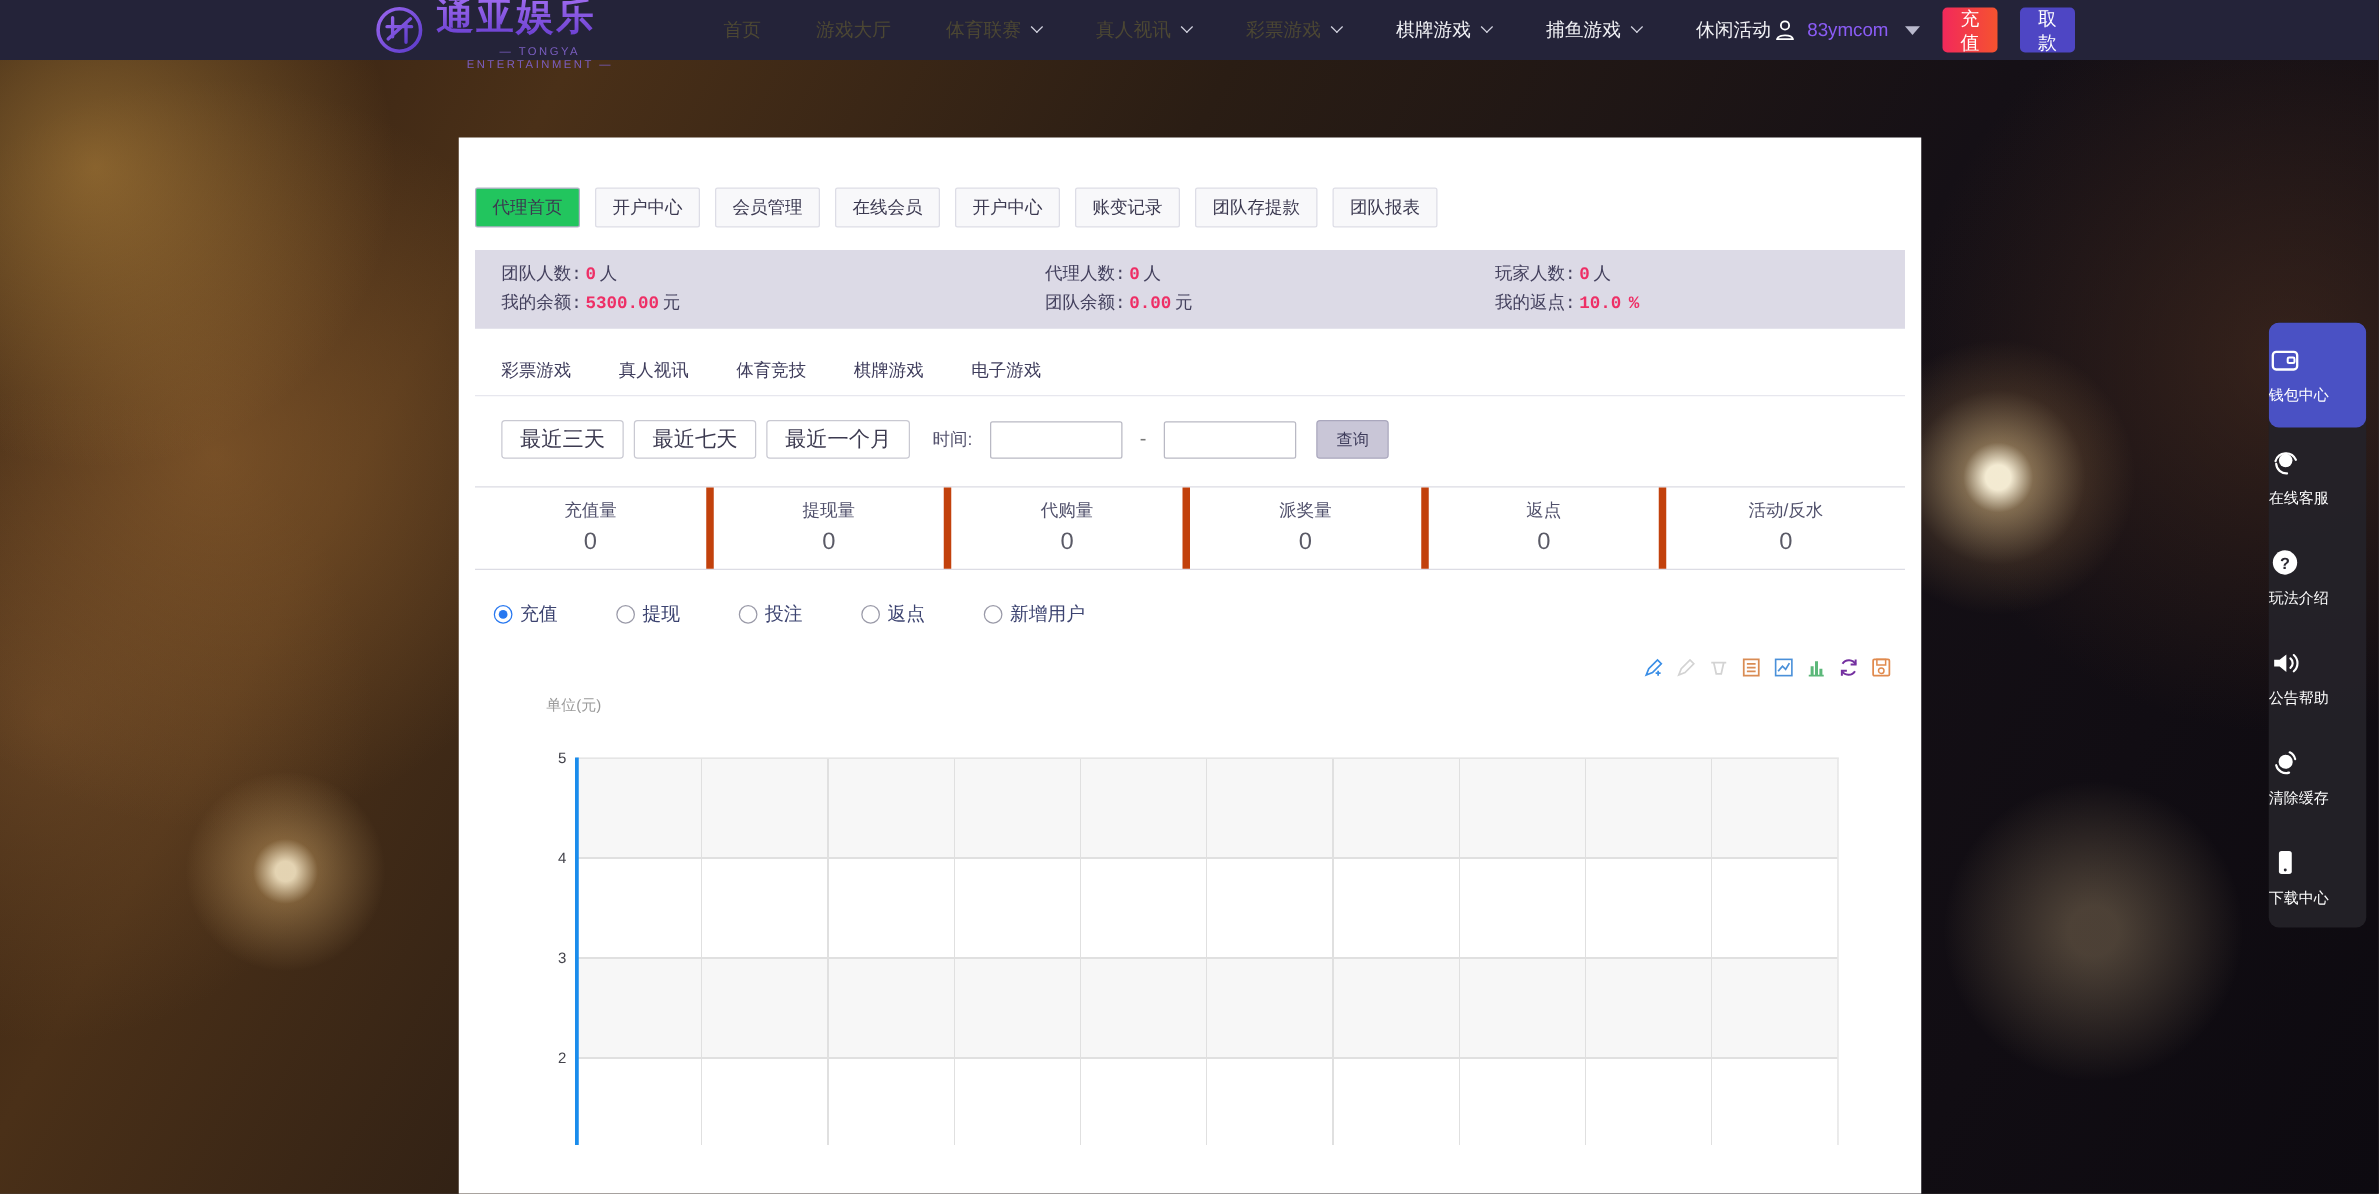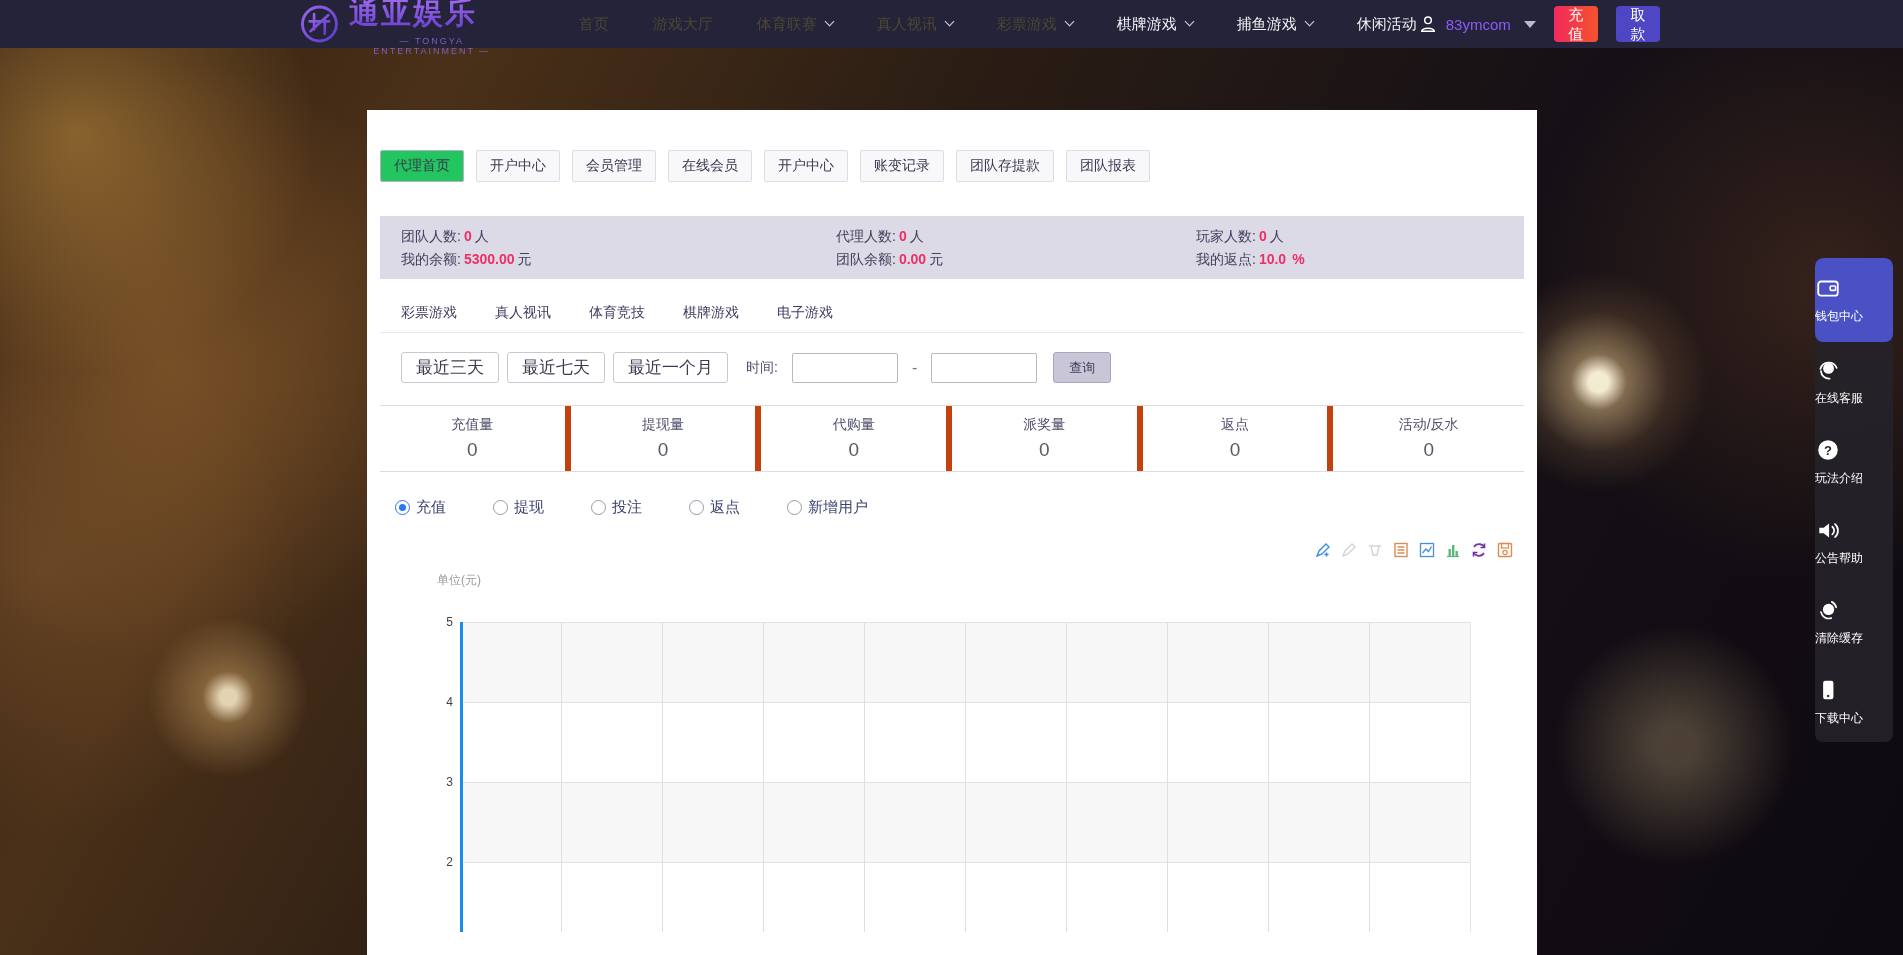--- a/index.html
+++ b/index.html
@@ -58,23 +58,23 @@
 
   .tabs{ display:flex; gap:12px; padding-left:0; }
   .tab{
     height:32px; padding:0 13px; font-size:14px; color:#3b3950;
     background:#f8f8fa; border:1px solid #dddde6; border-radius:2px;
     display:flex; align-items:center; cursor:pointer; font-family:inherit; white-space:nowrap;
   }
   .tab.active{ background:#22c55e; border-color:#b3b0c8; }
 
   .summary{
-    margin-top:34px; background:#dcdae6; height:63px;
+    margin-top:18px; background:#dcdae6; height:63px;
     display:grid; grid-template-columns:435px 360px 1fr;
-    padding:9px 0 9px 21px; align-content:center;
+    padding:9px 0 9px 21px; align-content:center;font-family:Liberation Mono, monospace;
   }
   .sum-col{ display:flex; flex-direction:column; justify-content:space-between; }
   .sum-line{ font-size:14px; color:#44415e; line-height:23px; }
   .sum-line b{ color:#ee2f66; font-weight:bold; margin:0 3px; }
 
   .game-tabs{ display:flex; gap:38px; margin-top:25px; padding-left:21px;
               border-bottom:1px solid #e7e7ee; padding-bottom:10px; }
   .game-tab{ font-size:14px; color:#3f3d5c; cursor:pointer; }
 
   .filter{ display:flex; align-items:center; margin-top:19px; padding-left:21px; gap:8px; }

